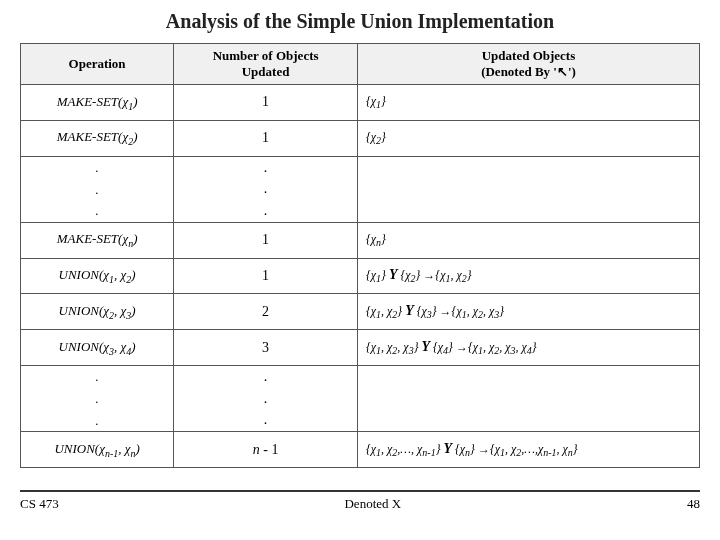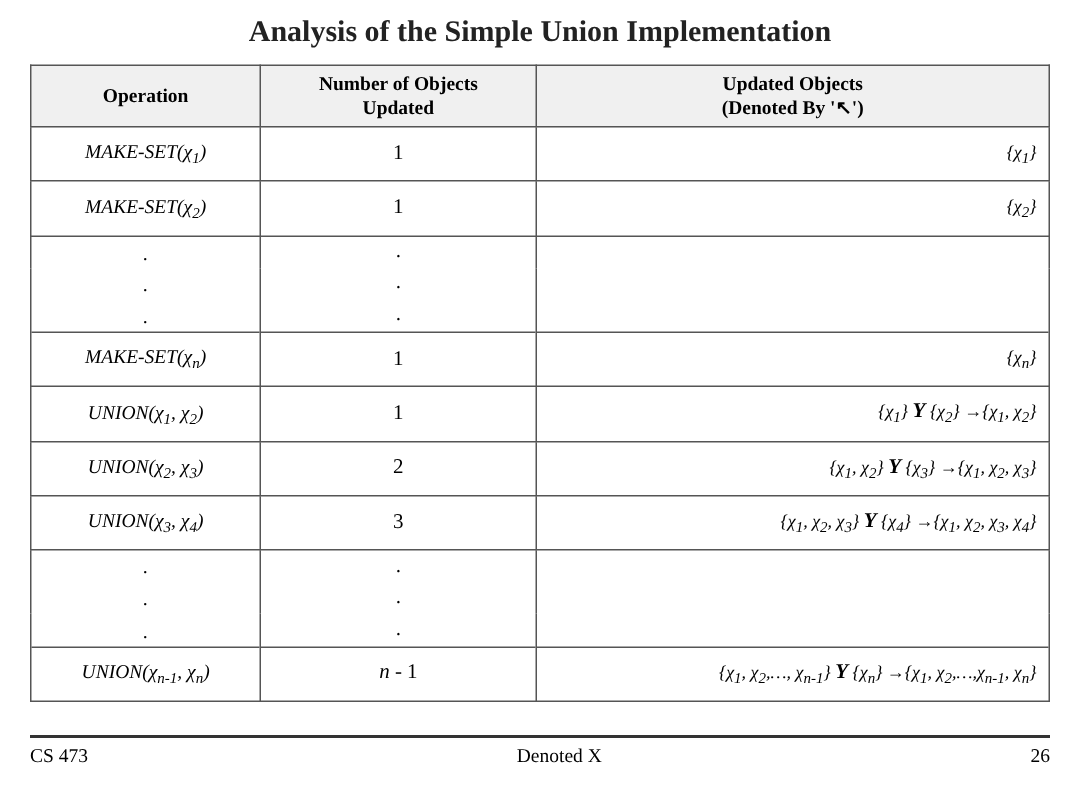--- a/index.html
+++ b/index.html
@@ -51,21 +51,21 @@
       text-align: center;
       font-style: italic;
       font-size: 13px;
     }
 
     .main-table td.number {
       text-align: center;
     }
 
     .main-table td.updated-objects {
-      text-align: right;
+      text-align: left;
       font-style: italic;
       font-size: 12px;
     }
 
     .dot-row td {
       padding: 1px 8px;
       border-left: 1px solid #555;
       border-right: 1px solid #555;
       border-top: none;
       border-bottom: none;
@@ -206,15 +206,15 @@
         <td class="updated-objects">
           {χ<sub>1</sub>, χ<sub>2</sub>,…, χ<sub><i>n</i>-1</sub>} <span class="union-sym">Y</span> {χ<sub><i>n</i></sub>} →{χ<sub>1</sub>, χ<sub>2</sub>,…,χ<sub><i>n</i>-1</sub>, χ<sub><i>n</i></sub>}
         </td>
       </tr>
     </tbody>
   </table>
 
   <div class="footer">
     <span>CS 473</span>
     <span>Denoted X</span>
-    <span>26</span>
+    <span>48</span>
   </div>
 </div>
 
 </body></html>

